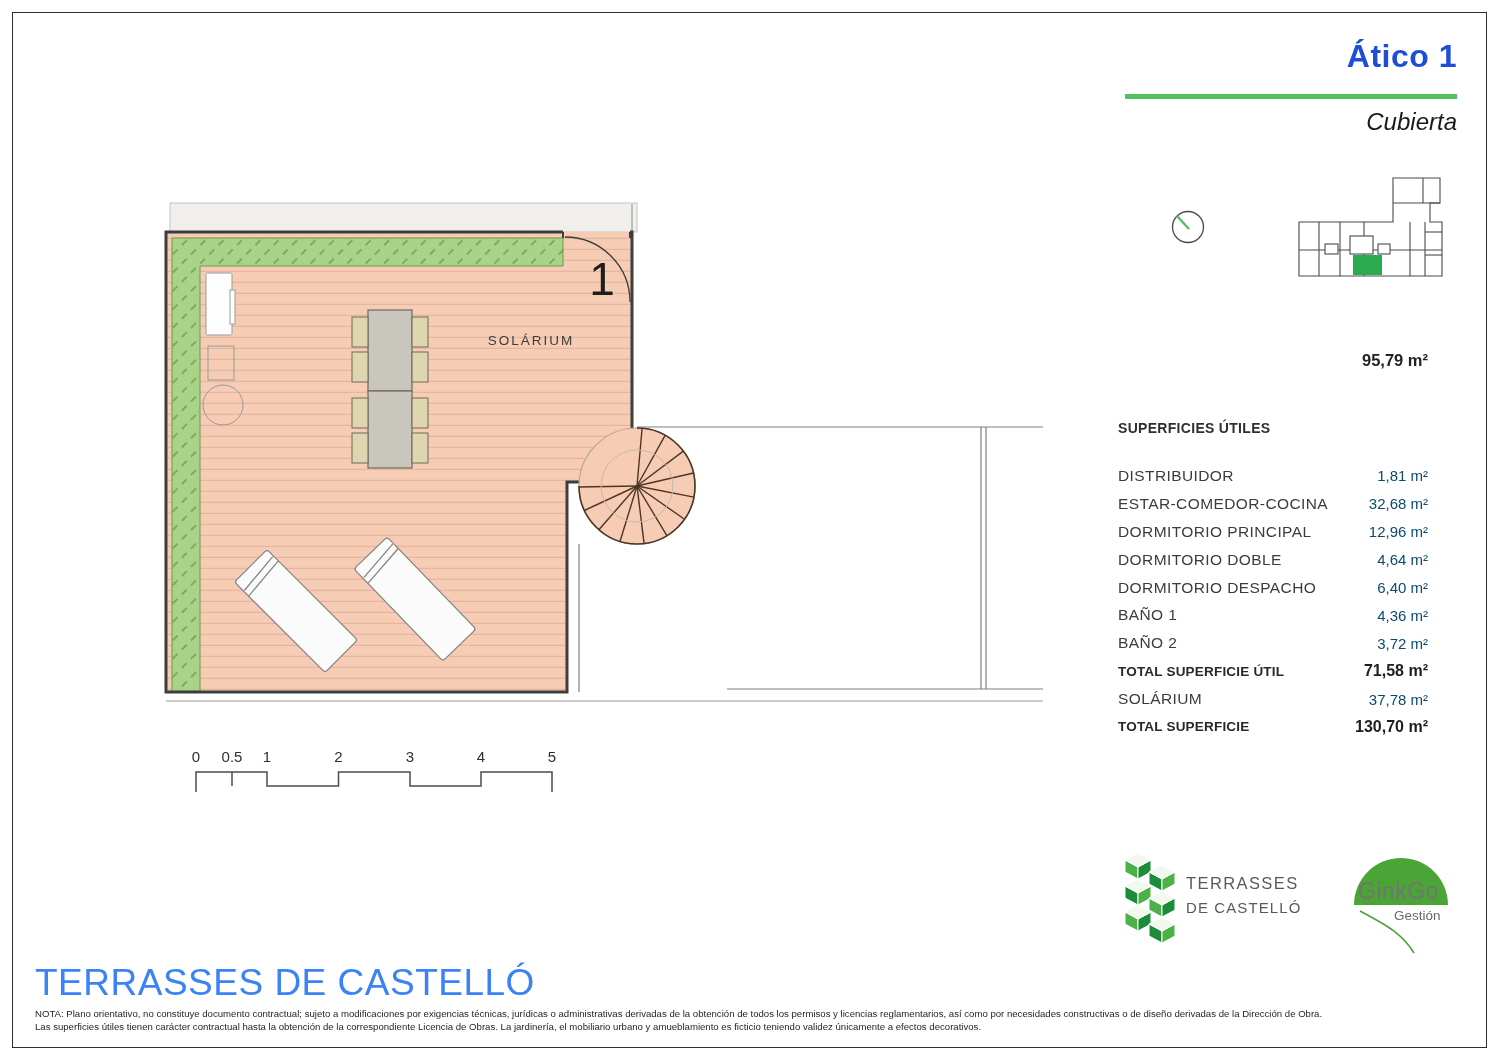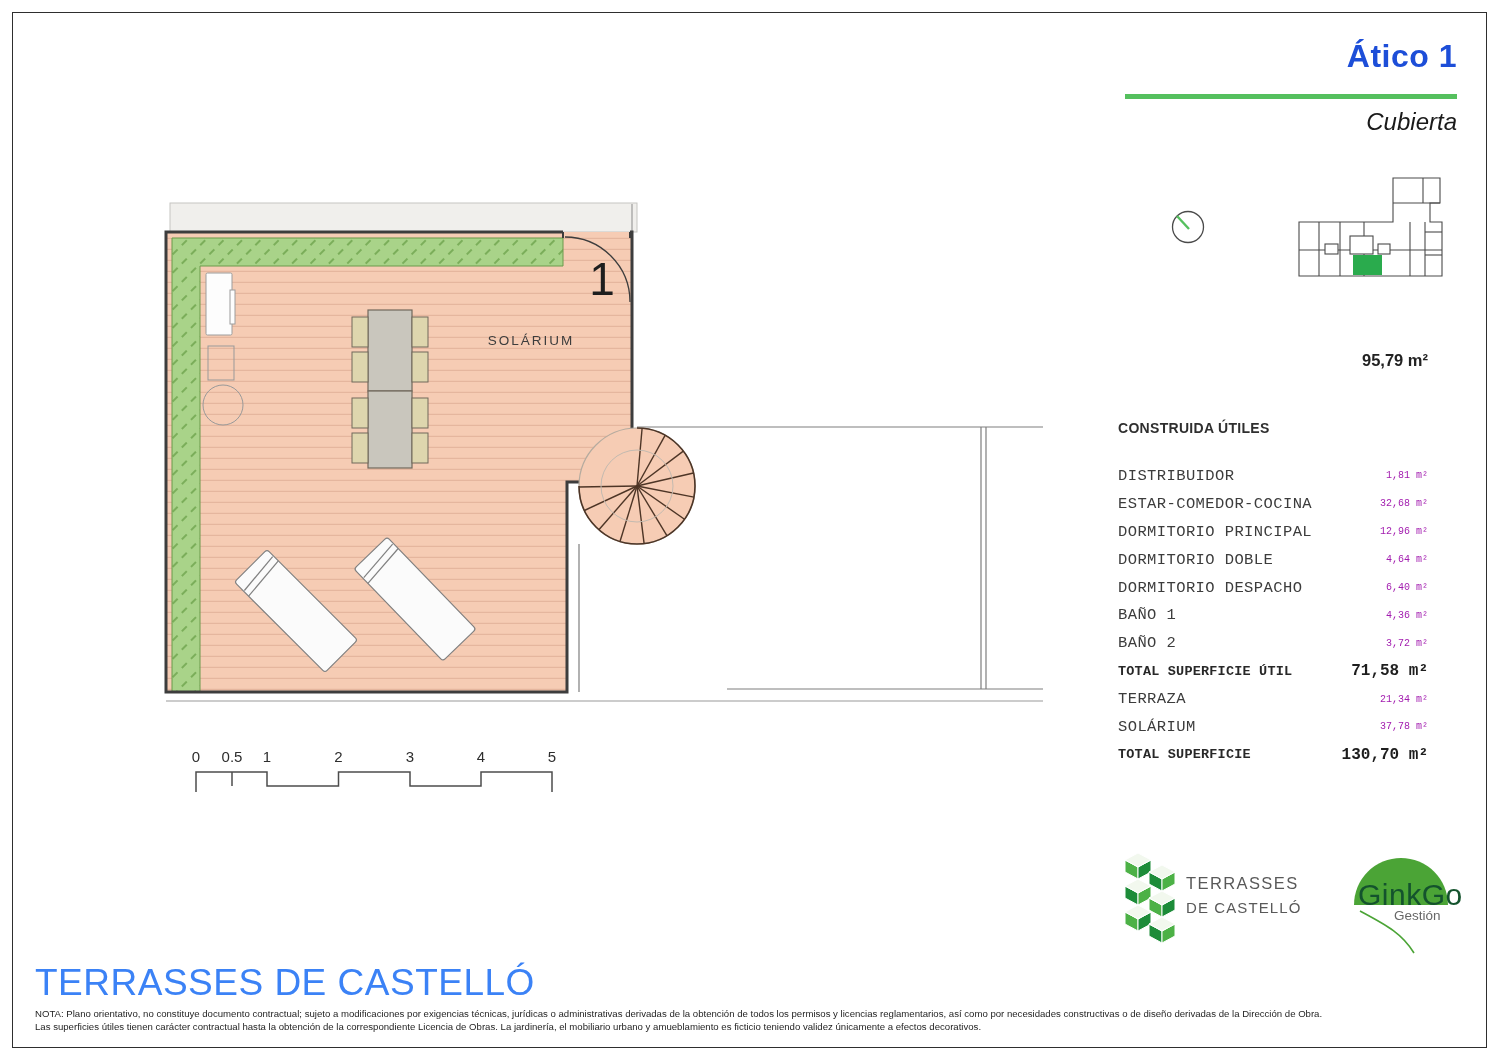--- a/index.html
+++ b/index.html
@@ -9,38 +9,38 @@
   
   .title{position:absolute;right:43px;top:30px;font-size:32px;font-weight:bold;color:#1d4ed8;letter-spacing:.5px;margin-top:8px;}
   .accent-line{position:absolute;left:1125px;top:94px;width:332px;height:4.5px;}
   .subtitle{position:absolute;right:43px;top:108px;font-size:24px;font-style:italic;color:#1a1a1a;margin-left:19px;}
   .keyplan{position:absolute;left:1140px;top:170px;}
   .built{position:absolute;left:1118px;top:346px;width:310px;}
   .built .lbl{font-size:14px;font-weight:bold;letter-spacing:.3px;color:#2f2f2f;width:215px;line-height:1.32;}
   .built .val{position:absolute;right:0;top:5px;font-size:16.5px;font-weight:bold;color:#222;}
   .useful-h{position:absolute;left:1118px;top:420px;font-size:14px;font-weight:bold;letter-spacing:.3px;color:#2f2f2f;}
   .srows{position:absolute;left:1118px;top:462px;width:310px;}
-  .srow{position:relative;height:27.9px;display:flex;align-items:center;font-family:Liberation Mono, monospace;}
+  .srow{position:relative;height:27.9px;display:flex;align-items:center;}
   .srow .lbl{font-size:15.5px;color:#3c3c3c;letter-spacing:.4px;white-space:nowrap;}
-  .srow .val{position:absolute;right:0;font-size:10px;color:#a21caf;}
+  .srow .val{position:absolute;right:0;font-size:15px;color:#0c4a6e;}
   .srow.bold .lbl{font-size:13.5px;font-weight:bold;color:#282828;letter-spacing:.2px;}
   .srow.bold .val{font-size:16px;font-weight:bold;color:#1e1e1e;}
   
   .plan-wrap{position:absolute;left:150px;top:195px;width:900px;height:520px;}
   
   .scalebar{position:absolute;left:180px;top:748px;width:390px;height:52px;}
   .scalebar .num{position:absolute;top:0;font-size:15px;color:#2e2e2e;transform:translateX(-50%);}
   
   .t-logo{position:absolute;left:1118px;top:848px;width:230px;height:100px;}
   .t-logo .txt{position:absolute;left:68px;top:26px;color:#595959;}
   .t-logo .l1{font-size:16.5px;letter-spacing:1.4px;}
   .t-logo .l2{font-size:15px;letter-spacing:1.1px;margin-top:6px;}
   .g-logo{position:absolute;left:1352px;top:852px;width:110px;height:110px;}
   .g-dome{position:absolute;left:2px;top:6px;width:94px;height:47px;border-radius:94px 94px 0 0;}
-  .g-name{position:absolute;left:6px;top:26px;width:86px;text-align:right;font-size:30px;color:#14532d;letter-spacing:.5px;}
+  .g-name{position:absolute;left:6px;top:26px;width:86px;text-align:left;font-size:23px;color:#737373;letter-spacing:.5px;}
   .g-sub{position:absolute;left:42px;top:56px;font-size:13.5px;color:#676767;}
   
   .proj-title{position:absolute;left:35px;top:962px;font-size:37px;color:#3b82f6;letter-spacing:.5px;}
   .notes{position:absolute;left:35px;top:1007px;font-size:9.6px;line-height:13px;color:#1f1f1f;white-space:nowrap;}
 </style>
 </head>
 <body>
 
 <div class="sheet">
   <div class="frame"></div>
@@ -70,21 +70,21 @@
       <rect x="210" y="66" width="23" height="18"></rect>
       <rect x="185" y="74" width="13" height="10"></rect>
       <rect x="238" y="74" width="12" height="10"></rect>
       <rect id="kp-unit" x="213" y="85" width="29" height="20" stroke="none" fill="#2aab4d"></rect>
     </g>
   </svg>
 
   <div class="built">
     <div class="val">95,79 m²</div>
   </div>
-  <div class="useful-h">CONSTRUIDA ÚTILES</div>
+  <div class="useful-h">SUPERFICIES ÚTILES</div>
   <div class="srows" id="surface-rows">
       <div class="srow">
         <span class="lbl">DISTRIBUIDOR</span>
         <span class="val">1,81 m²</span>
       </div>
       <div class="srow">
         <span class="lbl">ESTAR-COMEDOR-COCINA</span>
         <span class="val">32,68 m²</span>
       </div>
       <div class="srow">
@@ -103,24 +103,20 @@
         <span class="lbl">BAÑO 1</span>
         <span class="val">4,36 m²</span>
       </div>
       <div class="srow">
         <span class="lbl">BAÑO 2</span>
         <span class="val">3,72 m²</span>
       </div>
       <div class="srow bold">
         <span class="lbl">TOTAL SUPERFICIE ÚTIL</span>
         <span class="val">71,58 m²</span>
-      </div>
-      <div class="srow">
-        <span class="lbl">TERRAZA</span>
-        <span class="val">21,34 m²</span>
       </div>
       <div class="srow">
         <span class="lbl">SOLÁRIUM</span>
         <span class="val">37,78 m²</span>
       </div>
       <div class="srow bold">
         <span class="lbl">TOTAL SUPERFICIE</span>
         <span class="val">130,70 m²</span>
       </div>
     </div>

